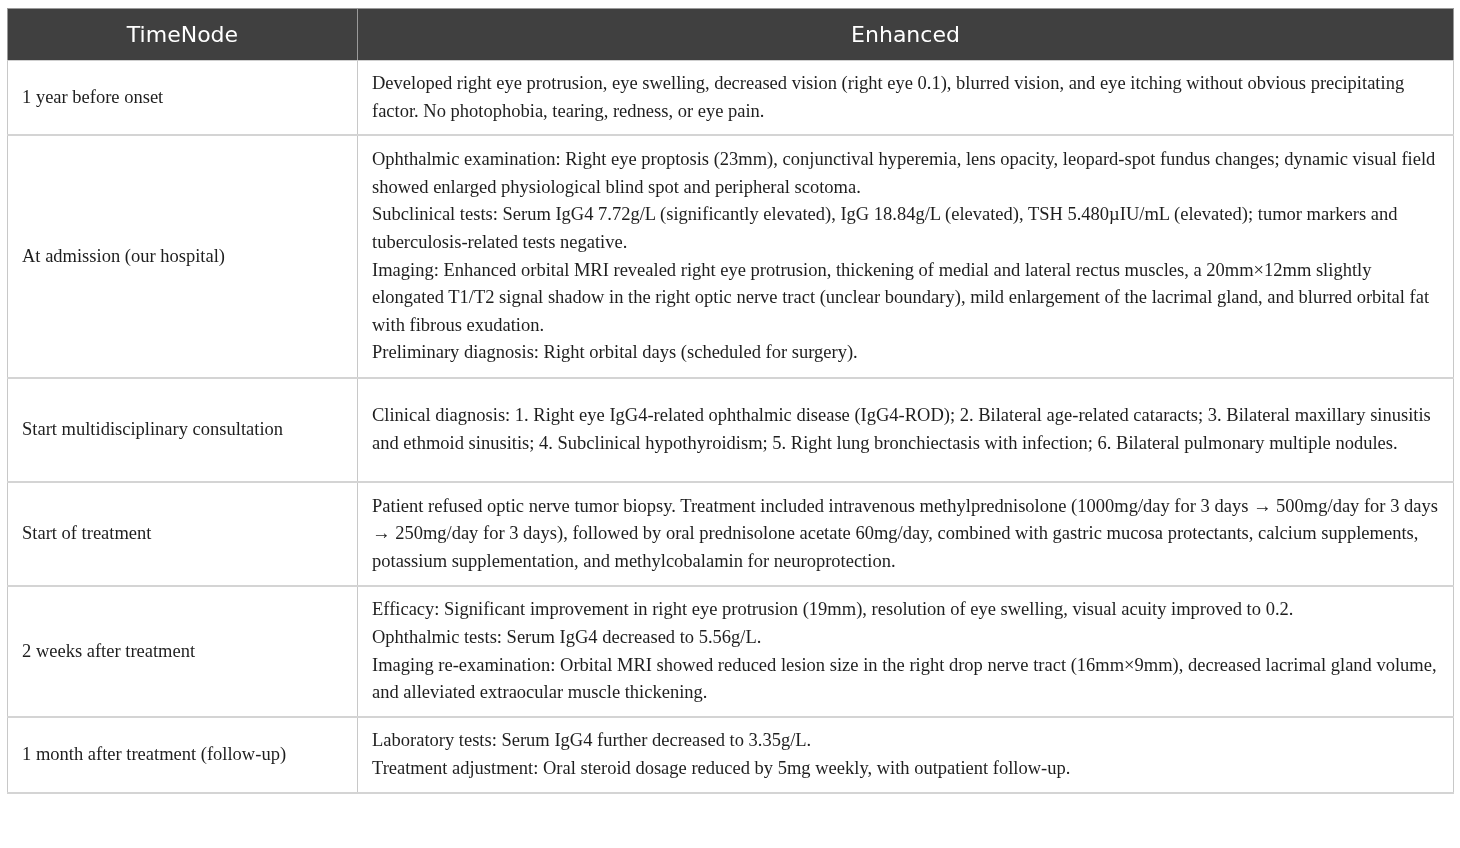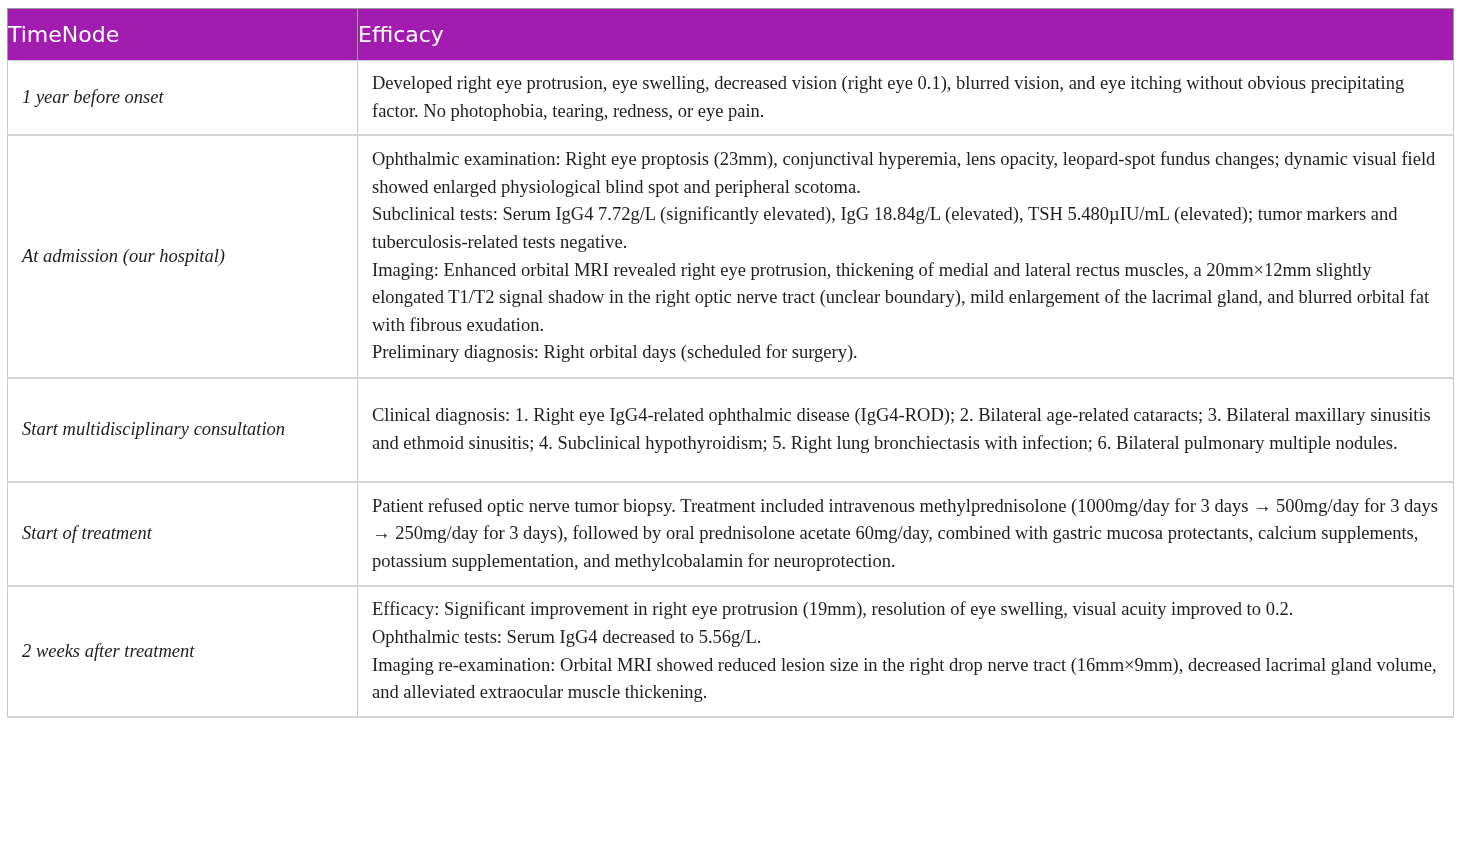--- a/index.html
+++ b/index.html
@@ -18,43 +18,42 @@
     left: 7px;
     top: 8px;
     width: 1446px;
     border-collapse: collapse;
     table-layout: fixed;
     border: 1px solid #cfcfcf;
   }
   col.c1 { width: 350px; }
   col.c2 { width: 1096px; }
   thead th {
-    background: #a21caf;
+    background: #404040;
     color: #ffffff;
     font-family: "DejaVu Sans", sans-serif;
     font-weight: normal;
     font-size: 22px;
     height: 51px;
     padding: 0;
-    text-align: left;
+    text-align: center;
     border: 1px solid #9a9a9a;
     border-bottom: 1px solid #cfcfcf;
   }
   tbody td {
     font-family: "Liberation Serif", serif;
     font-size: 18.5px;
     color: #1e1e1e;
     line-height: 27.6px;
     vertical-align: middle;
     border: 1px solid #c8c8c8;
     padding: 0 14px;
   }
   tbody td.time {
     padding-left: 14px;
-    font-style: italic;
   }
   tbody tr {
     border-bottom: 2px solid #d4d4d4;
   }
   .line { display: block; }
   tr.r1 td { height: 73px; }
   tr.r2 td { height: 47px; }
   tr.r3 td { height: 241px; }
   tr.r4 td { height: 102px; }
   tr.r5 td { height: 102px; }
@@ -65,21 +64,21 @@
 <body>
 
 <table class="events">
   <colgroup>
       <col class="c1">
       <col class="c2">
     </colgroup>
   <thead>
     <tr>
       <th>TimeNode</th>
-      <th>Efficacy</th>
+      <th>Enhanced</th>
     </tr>
   </thead>
   <tbody>
     <tr class="r1">
       <td class="time">1 year before onset</td>
       <td>
         <span class="line">Developed right eye protrusion, eye swelling, decreased vision (right eye 0.1), blurred vision, and eye itching without obvious precipitating factor. No photophobia, tearing, redness, or eye pain.</span>
       </td>
     </tr>
     <tr class="r3">
@@ -104,14 +103,21 @@
       </td>
     </tr>
     <tr class="r6">
       <td class="time">2 weeks after treatment</td>
       <td>
         <span class="line">Efficacy: Significant improvement in right eye protrusion (19mm), resolution of eye swelling, visual acuity improved to 0.2.</span>
         <span class="line">Ophthalmic tests: Serum IgG4 decreased to 5.56g/L.</span>
         <span class="line">Imaging re-examination: Orbital MRI showed reduced lesion size in the right drop nerve tract (16mm×9mm), decreased lacrimal gland volume, and alleviated extraocular muscle thickening.</span>
       </td>
     </tr>
+    <tr class="r7">
+      <td class="time">1 month after treatment (follow-up)</td>
+      <td>
+        <span class="line">Laboratory tests: Serum IgG4 further decreased to 3.35g/L.</span>
+        <span class="line">Treatment adjustment: Oral steroid dosage reduced by 5mg weekly, with outpatient follow-up.</span>
+      </td>
+    </tr>
   </tbody>
 </table>
 
 </body></html>

